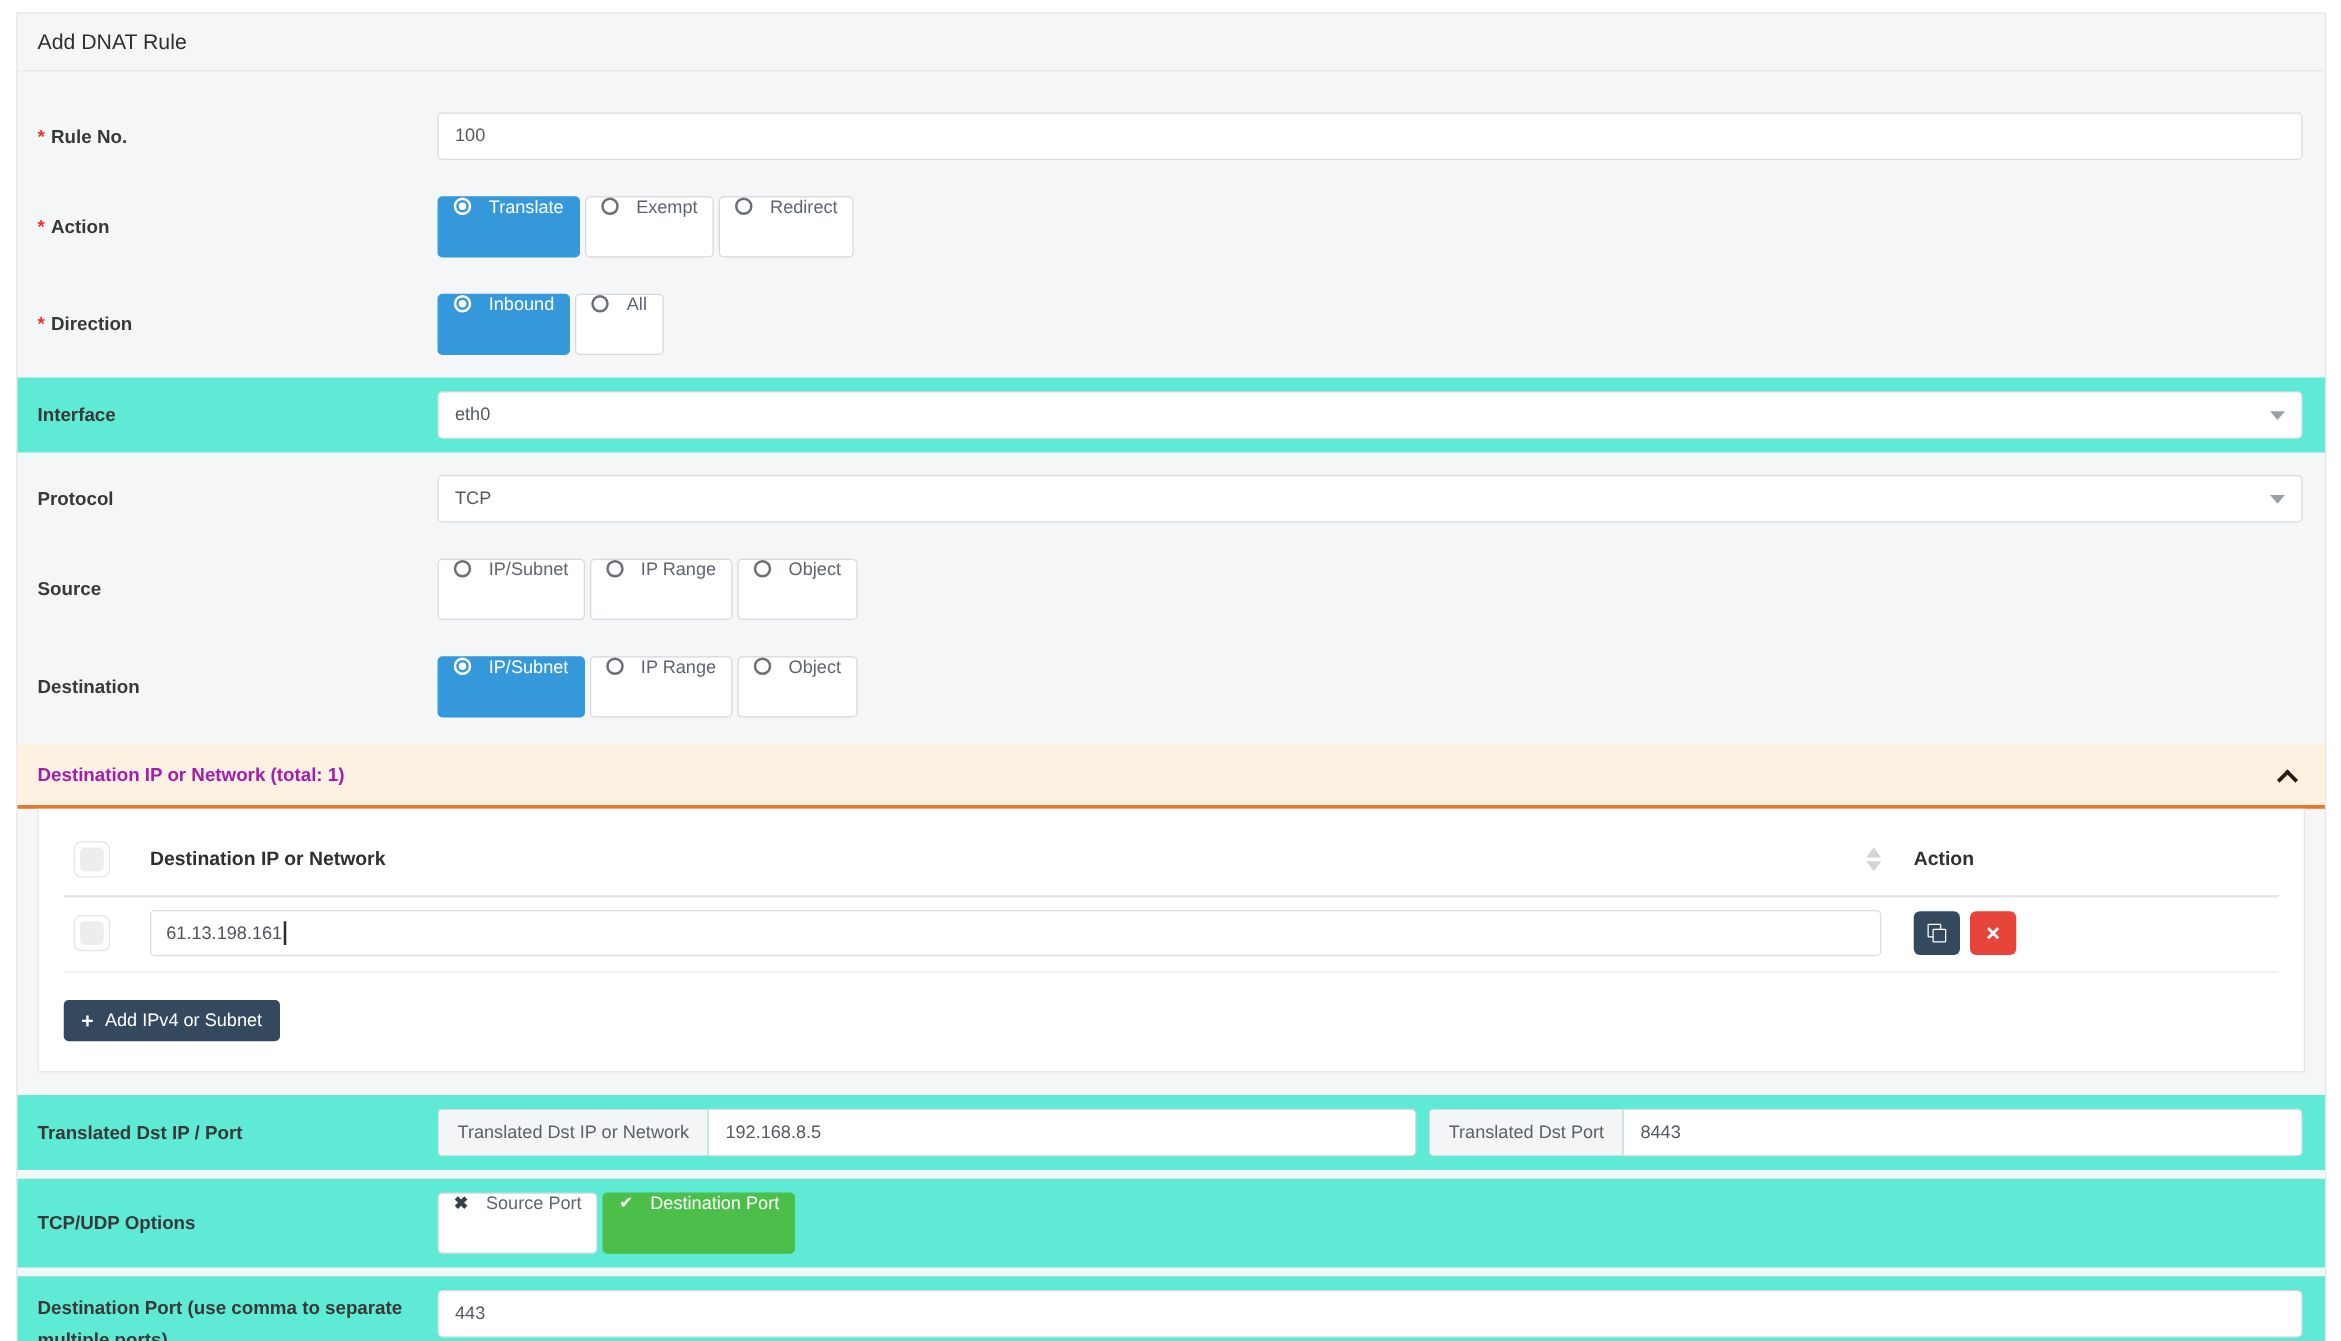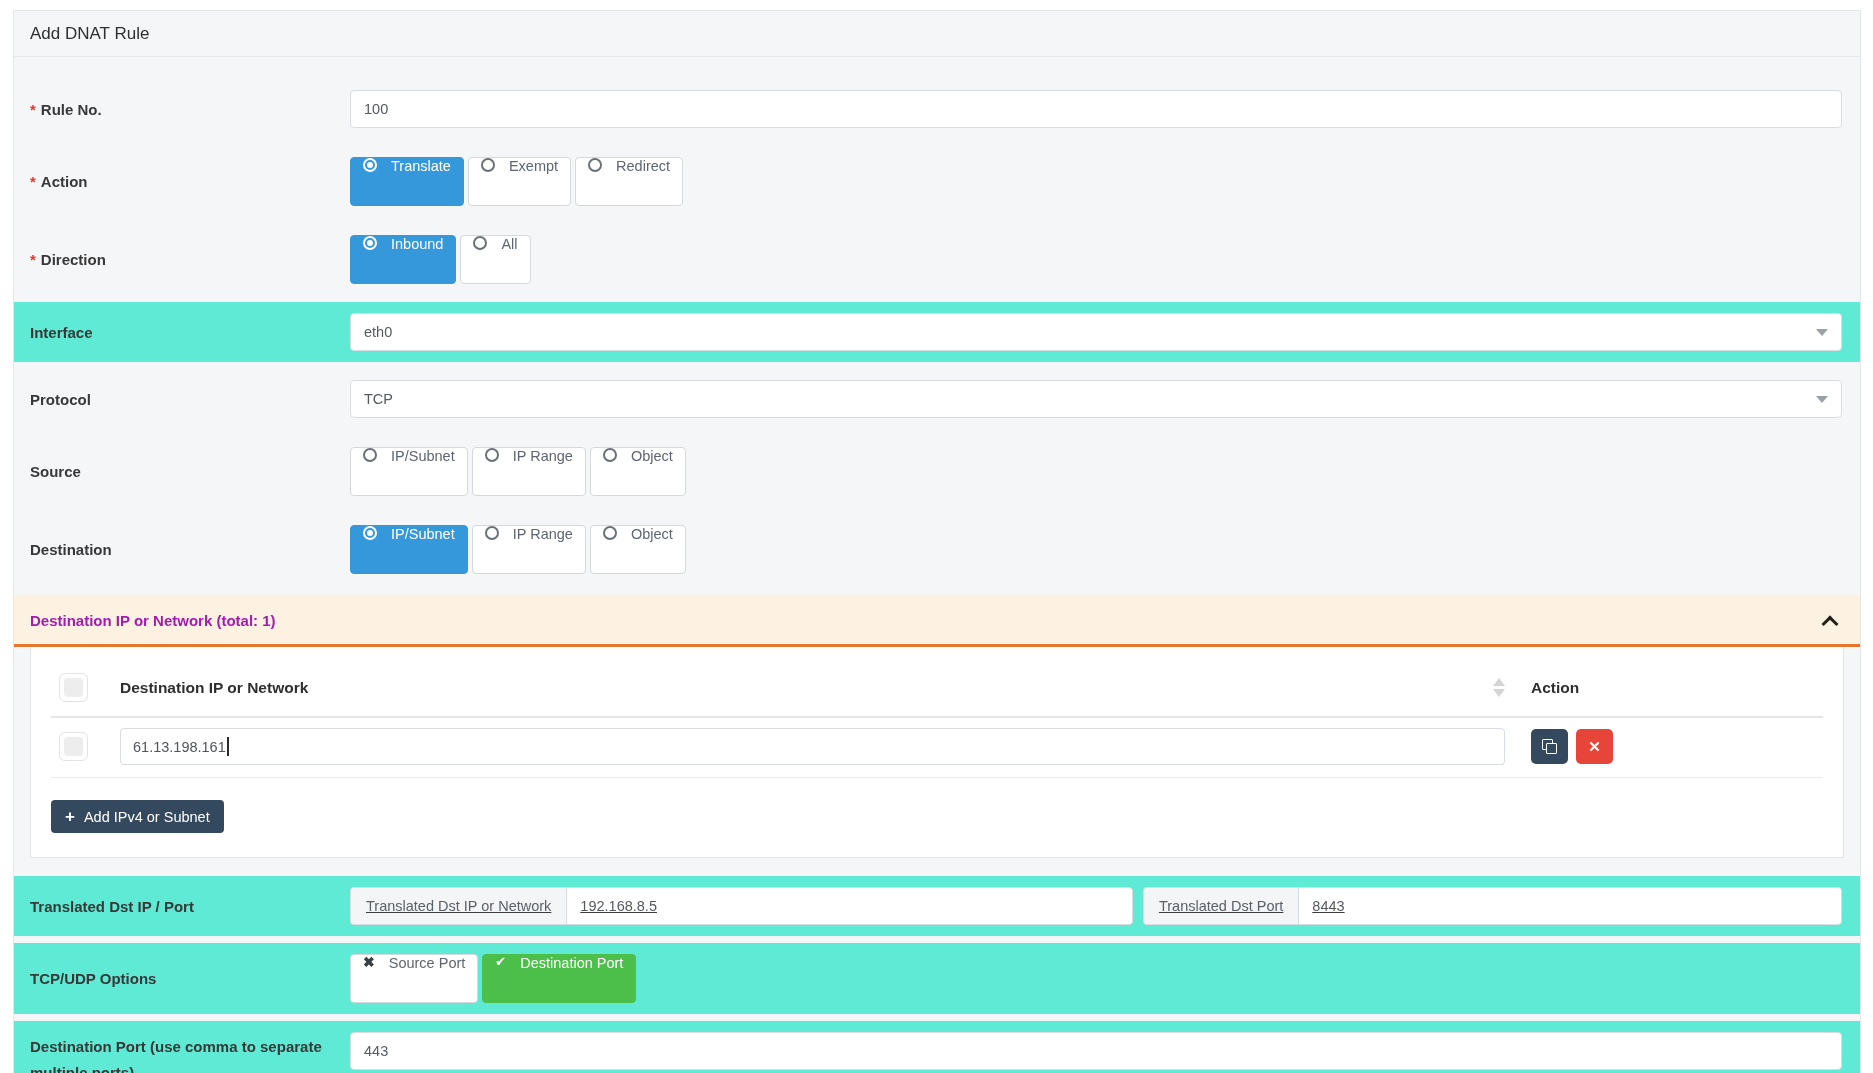--- a/index.html
+++ b/index.html
@@ -70,21 +70,21 @@
   .copy-gl { position: relative; width: 15px; height: 15px; }
   .copy-gl::before { content:""; position: absolute; left: 0; top: 0; width: 9px; height: 9px; border: 1.8px solid #fff; border-radius: 1px; }
   .copy-gl::after { content:""; position: absolute; right: 0; bottom: 0; width: 9px; height: 9px; border: 1.8px solid #fff; border-radius: 1px; background: #34495e; }
   .btn-add { margin-top: 22px; display: inline-flex; align-items: center; gap: 9px; height: 33px; padding: 0 14px;
     background: #34495e; color: #fff; border: none; border-radius: 4px; font-size: 14.5px; cursor: pointer;
     font-family: "Liberation Sans", sans-serif; }
   .plus-gl { font-size: 17px; font-weight: 700; line-height: 1; }
 
   
   .ig-wrap { display: flex; gap: 10px; width: 100%; }
-  .ig { display: flex; flex: 1; text-decoration: underline; }
+  .ig { display: flex; flex: 1; }
   .ig.first { flex: 1.12; }
   .ig-addon { background: #f4f5f6; border: 1px solid #d8dce1; border-right: none; border-radius: 4px 0 0 4px;
     display: flex; align-items: center; padding: 0 15px; font-size: 14.5px; color: #5a6168; white-space: nowrap; height: 38px; }
   .ig input { flex: 1; border-radius: 0 4px 4px 0; }
 </style>
 </head>
 <body>
 
 <div class="card">
   <div class="card-header">

